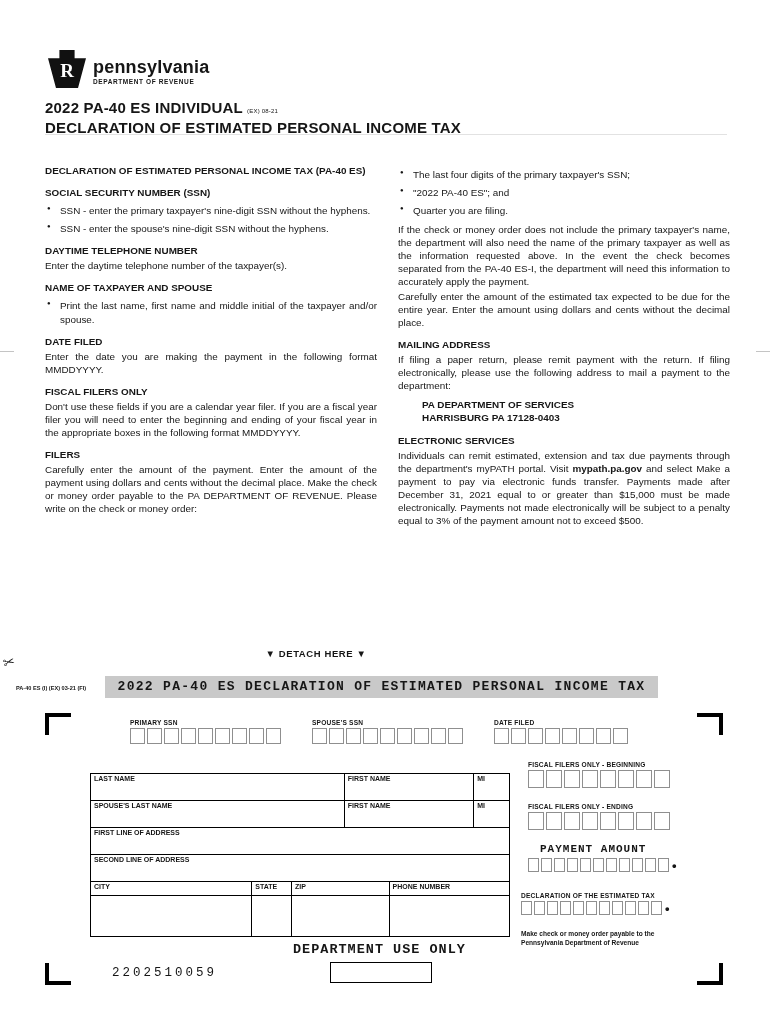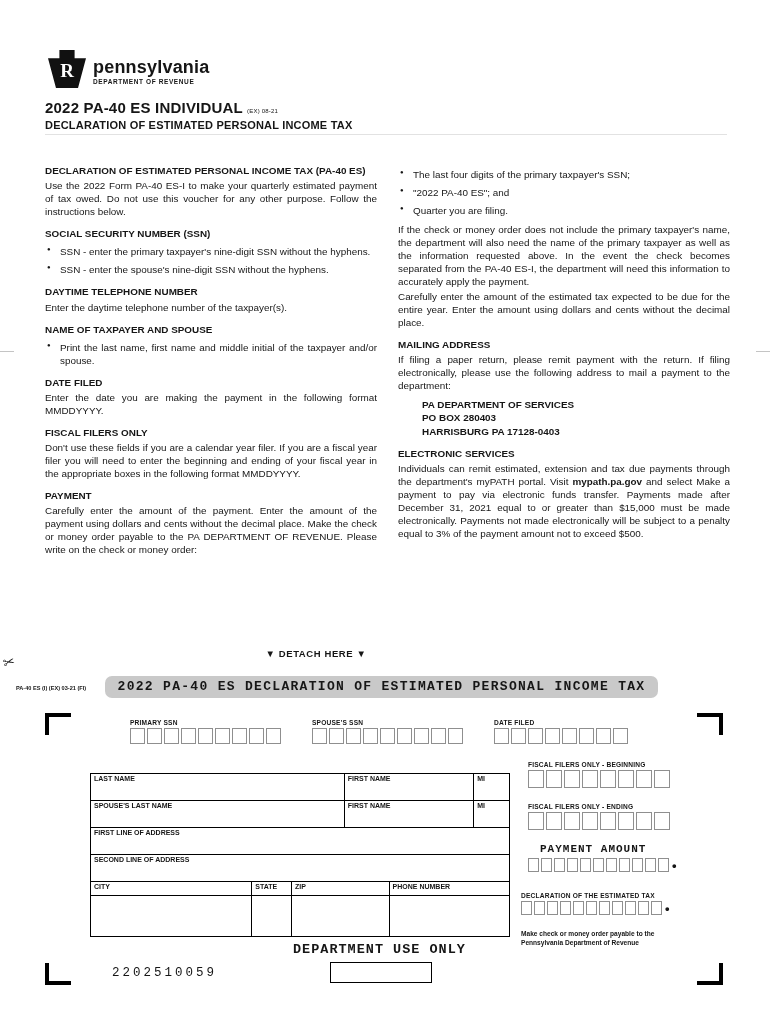--- a/index.html
+++ b/index.html
@@ -16,21 +16,21 @@
     width:38px; height:38px; background:#111;
     clip-path:polygon(30% 0, 70% 0, 70% 22%, 100% 22%, 79% 100%, 21% 100%, 0 22%, 30% 22%);
     display:flex; align-items:center; justify-content:center;
   }
   .keystone span { color:#fff; font-weight:bold; font-size:19px; font-family:"Liberation Serif", serif; margin-top:4px; }
   .brand { font-size:18px; font-weight:bold; letter-spacing:0.2px; line-height:1; margin-top:8px; }
   .brand-sub { font-size:6.5px; font-weight:bold; letter-spacing:0.6px; margin-top:2px; }
 
   .doc-title { position:absolute; left:45px; top:99px; font-size:15px; font-weight:bold; letter-spacing:0.2px; }
   .title-code { font-size:6px; font-weight:normal; }
-  .doc-subtitle { position:absolute; left:45px; top:119px; font-size:11px; font-weight:bold; letter-spacing:0.2px; }
+  .doc-subtitle { position:absolute; left:45px; top:119px; font-size:15px; font-weight:bold; letter-spacing:0.2px; }
   .rule { position:absolute; left:45px; top:134px; width:682px; border-top:1px solid #e2e2e2; }
 
   .edge-mark-l { position:absolute; left:0; top:351px; width:14px; border-top:1px solid #c4c4c4; }
   .edge-mark-r { position:absolute; right:0; top:351px; width:14px; border-top:1px solid #c4c4c4; }
 
   
   .col { position:absolute; top:164px; width:332px; font-size:9.9px; line-height:1.32; text-align:justify; }
   .col-l { left:45px; }
   .col-r { left:398px; }
   .h { font-weight:bold; text-align:left; margin:9px 0 2px 0; }
@@ -43,21 +43,21 @@
 
   
   .detach { position:absolute; left:0; top:648px; width:632px; text-align:center; font-size:9.5px; font-weight:bold; letter-spacing:0.6px; }
   .scissors { position:absolute; left:3px; top:654px; font-size:14px; transform:rotate(-15deg); }
 
   
   .form-code { position:absolute; left:16px; top:685px; font-size:5.6px; font-weight:bold; }
   .vtitle {
     position:absolute; left:105px; top:676px; width:553px; height:22px; background:#c9c9c9;
     font-family:"Liberation Mono", monospace; font-weight:bold; font-size:13px; letter-spacing:1.3px;
-    text-align:center; line-height:22px; white-space:nowrap; overflow:hidden;border-radius:7px;
+    text-align:center; line-height:22px; white-space:nowrap; overflow:hidden;
   }
   .bracket { position:absolute; width:26px; height:22px; }
   .br-tl { left:45px;  top:713px; border-left:4px solid #000; border-top:4px solid #000; }
   .br-tr { left:697px; top:713px; border-right:4px solid #000; border-top:4px solid #000; }
   .br-bl { left:45px;  top:963px; border-left:4px solid #000; border-bottom:4px solid #000; }
   .br-br { left:697px; top:963px; border-right:4px solid #000; border-bottom:4px solid #000; }
 
   .field { position:absolute; }
   .flabel { font-size:6.6px; font-weight:bold; letter-spacing:0.2px; margin-bottom:2px; }
   .boxes { display:flex; gap:2px; }
@@ -102,56 +102,54 @@
     <span class="title-code">(EX) 08-21</span>
   </div>
   <div class="doc-subtitle">DECLARATION OF ESTIMATED PERSONAL INCOME TAX</div>
   <div class="rule"></div>
 
   <div class="edge-mark-l"></div>
   <div class="edge-mark-r"></div>
 
   <div class="col col-l">
     <div class="h first">DECLARATION OF ESTIMATED PERSONAL INCOME TAX (PA-40 ES)</div>
-    <div class="p">Use the 2022 Form PA-40 ES-I to make your quarterly estimated payment of tax owed. Do not use this voucher for any other purpose. Follow the instructions below.</div>
 
     <div class="h">SOCIAL SECURITY NUMBER (SSN)</div>
     <div class="bul">SSN - enter the primary taxpayer's nine-digit SSN without the hyphens.</div>
     <div class="bul">SSN - enter the spouse's nine-digit SSN without the hyphens.</div>
 
     <div class="h">DAYTIME TELEPHONE NUMBER</div>
     <div class="p">Enter the daytime telephone number of the taxpayer(s).</div>
 
     <div class="h">NAME OF TAXPAYER AND SPOUSE</div>
     <div class="bul">Print the last name, first name and middle initial of the taxpayer and/or spouse.</div>
 
     <div class="h">DATE FILED</div>
     <div class="p">Enter the date you are making the payment in the following format MMDDYYYY.</div>
 
     <div class="h">FISCAL FILERS ONLY</div>
     <div class="p">Don't use these fields if you are a calendar year filer.  If you are a fiscal year filer you will need to enter the beginning and ending of your fiscal year in the appropriate boxes in the following format MMDDYYYY.</div>
 
-    <div class="h">PAYMENT</div>
+    <div class="h">FILERS</div>
     <div class="p">Carefully enter the amount of the payment. Enter the amount of the payment using dollars and cents without the decimal place. Make the check or money order payable to the PA DEPARTMENT OF REVENUE. Please write on the check or money order:</div>
   </div>
 
   <div class="col col-r">
     <div class="bul" style="margin-top:4px">The last four digits of the primary taxpayer's SSN;</div>
     <div class="bul">"2022 PA-40 ES"; and</div>
     <div class="bul">Quarter you are filing.</div>
 
     <div class="p" style="margin-top:6px">If the check or money order does not include the primary taxpayer's name, the department will also need the name of the primary taxpayer as well as the information requested above. In the event the check becomes separated from the PA-40 ES-I, the department will need this information to accurately apply the payment.</div>
 
     <div class="p">Carefully enter the amount of the estimated tax expected to be due for the entire year. Enter the amount using dollars and cents without the decimal place.</div>
 
     <div class="h">MAILING ADDRESS</div>
     <div class="p">If filing a paper return, please remit payment with the return. If filing electronically, please use the following address to mail a payment to the department:</div>
     <div class="addr">
       <div>PA DEPARTMENT OF SERVICES</div>
-      <div>PO BOX 280403</div>
       <div>HARRISBURG PA 17128-0403</div>
     </div>
 
     <div class="h">ELECTRONIC SERVICES</div>
     <div class="p">
       <span>Individuals can remit estimated, extension and tax due payments through the department's myPATH portal. Visit </span><span class="bold-inline">mypath.pa.gov</span><span> and select Make a payment to pay via electronic funds transfer. Payments made after December 31, 2021 equal to or greater than $15,000 must be made electronically. Payments not made electronically will be subject to a penalty equal to 3% of the payment amount not to exceed $500.</span>
     </div>
   </div>
 
   <div class="scissors">✂</div>

